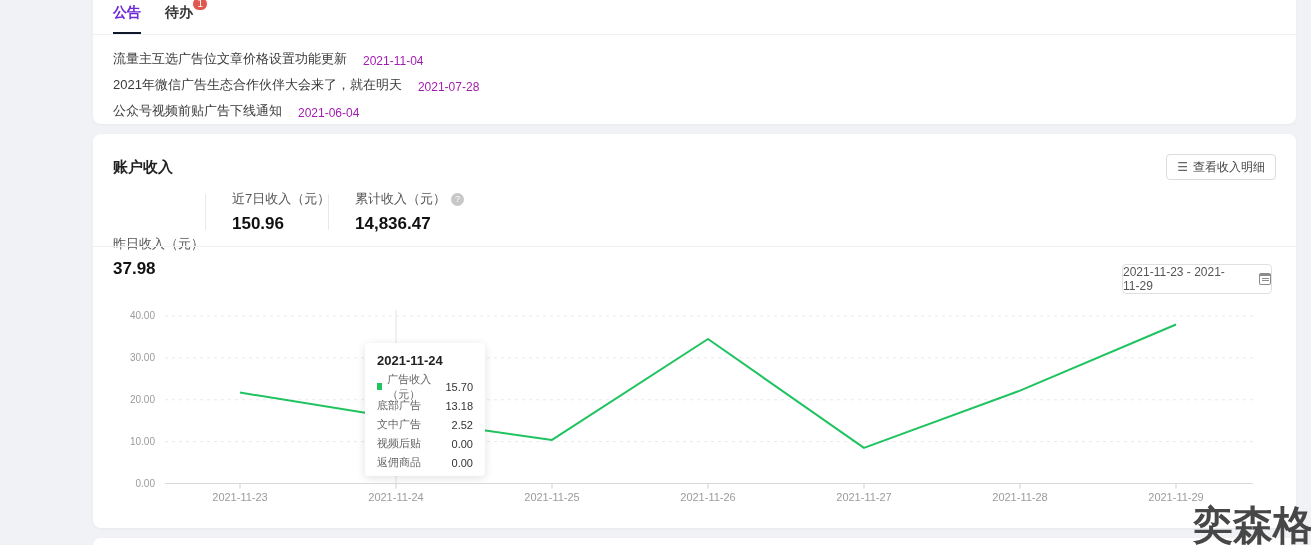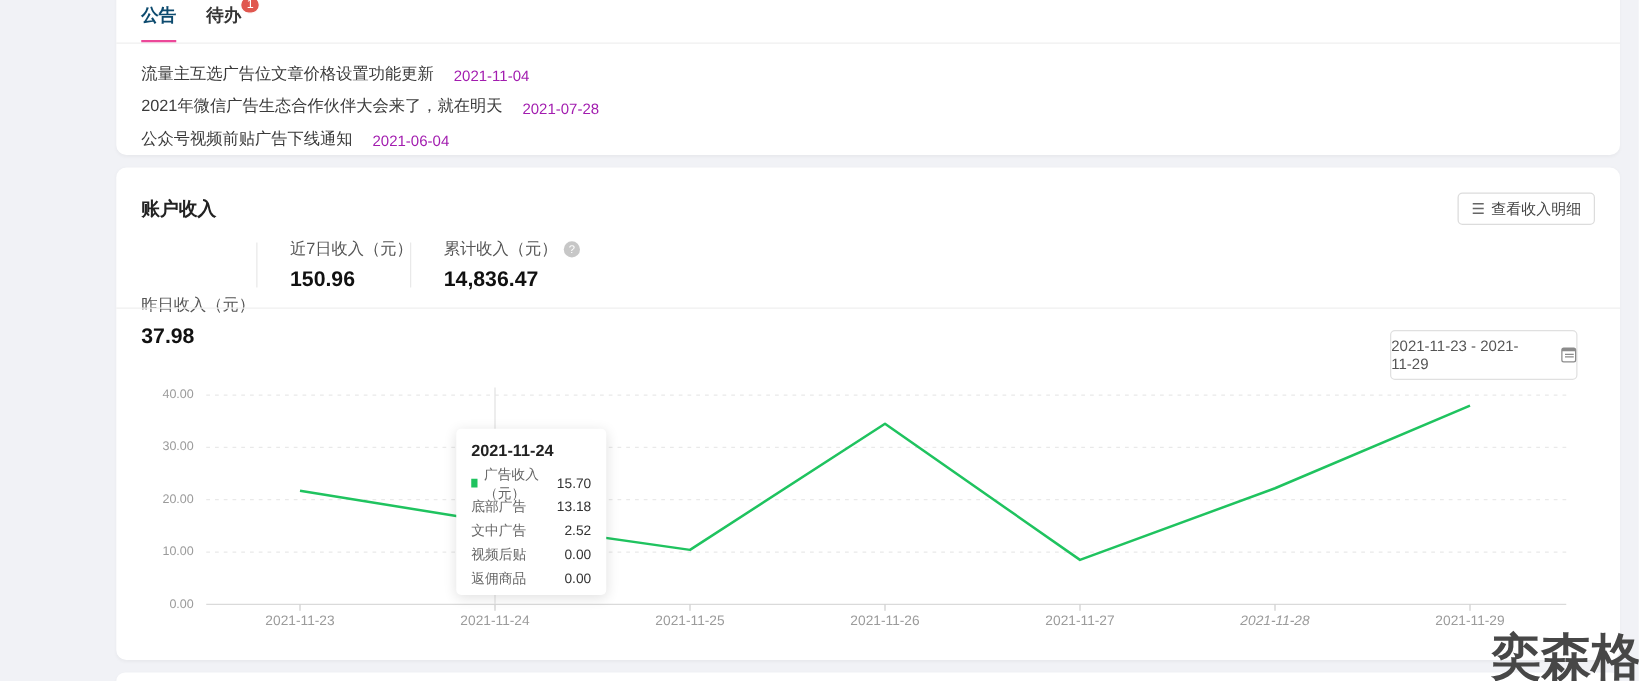--- a/index.html
+++ b/index.html
@@ -6,21 +6,21 @@
   html,body { width:1311px; height:545px; overflow:hidden; }
   body { background:#f1f2f6; font-family:"Liberation Sans","DejaVu Sans",sans-serif; position:relative; }
   .card { position:absolute; left:93px; width:1203px; background:#fff; border-radius:8px; box-shadow:0 1px 3px rgba(0,0,0,0.04); }
   .card1 { top:-12px; height:136px; }
   .card2 { top:134px; height:394px; }
   .card3 { top:538px; height:14px; }
 
   
   .tabs-row { position:absolute; top:16px; left:20px; display:flex; gap:24px; }
   .tab { font-size:14px; color:#353535; font-weight:bold; cursor:pointer; position:relative; padding-bottom:10px; }
-  .tab.active { color:#0c4a6e; border-bottom:2px solid #ec4899; }
+  .tab.active { color:#6d28d9; border-bottom:2px solid #0f172a; }
   .badge { position:absolute; top:-7px; right:-15px; background:#e0574f; border:1px solid #fff; color:#fff; font-size:10px; font-weight:normal; line-height:12px; padding:0 4px; border-radius:8px; }
   .tabs-divider { position:absolute; top:46px; left:0; width:100%; height:1px; background:#f0f0f0; }
 
   
   .ann-list { position:absolute; top:54px; left:20px; right:20px; }
   .ann-row { height:26px; display:flex; align-items:flex-end; cursor:pointer; }
   .ann-title { font-size:13px; color:#3a3a3a; }
   .ann-date { font-size:12px; color:#a21caf; margin-left:16px; }
 
   
@@ -31,21 +31,21 @@
   
   .stats { position:absolute; top:56px; left:0; right:0; height:50px; }
   .stat { position:absolute; top:0; }
   .stat-label { font-size:13px; color:#555; display:flex; align-items:center; gap:5px; }
   .stat-value { margin-top:6px; font-size:17px; font-weight:bold; color:#111; }
   .stat-divider { position:absolute; top:4px; width:1px; height:36px; background:#e9e9e9; }
   .help-icon { width:13px; height:13px; border-radius:50%; background:#c7c7c7; color:#fff; font-size:9px; line-height:13px; text-align:center; display:inline-block; cursor:pointer; }
   .stats-divider { position:absolute; top:112px; left:0; width:100%; height:1px; background:#f0f0f0; }
 
   
-  .datepicker { position:absolute; top:130px; right:34px; width:150px; height:40px; border:1px solid #e0e0e0; border-radius:4px; background:#fff; display:flex; align-items:center; justify-content:center; gap:22px; font-size:12px; color:#555; cursor:pointer; }
+  .datepicker { position:absolute; top:130px; right:24px; width:150px; height:30px; border:1px solid #e0e0e0; border-radius:4px; background:#fff; display:flex; align-items:center; justify-content:center; gap:22px; font-size:12px; color:#555; cursor:pointer; }
   .cal-icon { width:13px; height:12px; border:1px solid #8b8b8b; border-top-width:3px; border-radius:2px; position:relative; display:inline-block; }
   .cal-icon::after { content:""; position:absolute; left:2px; top:2px; width:7px; height:1px; box-shadow:0 2px 0 #8b8b8b, 0 0 0 #8b8b8b; background:#8b8b8b; }
 
   
   .chart-area { position:absolute; inset:0; }
   .chart-svg { position:absolute; left:0; top:0; }
   .y-label { position:absolute; left:0; width:62px; text-align:right; font-size:10px; color:#9b9b9b; }
   .x-label { position:absolute; width:100px; text-align:center; font-size:11px; color:#9b9b9b; top:357px; }
 
   
@@ -145,21 +145,21 @@
       <div class="y-label" style="top: 176px;">40.00</div>
       <div class="y-label" style="top: 217.875px;">30.00</div>
       <div class="y-label" style="top: 259.75px;">20.00</div>
       <div class="y-label" style="top: 301.625px;">10.00</div>
       <div class="y-label" style="top: 343.5px;">0.00</div>
       <div class="x-label" style="left: 97px;">2021-11-23</div>
       <div class="x-label" style="left: 253px;">2021-11-24</div>
       <div class="x-label" style="left: 409px;">2021-11-25</div>
       <div class="x-label" style="left: 565px;">2021-11-26</div>
       <div class="x-label" style="left: 721px;">2021-11-27</div>
-      <div class="x-label" style="left: 877px; font-style: italic;">2021-11-28</div>
+      <div class="x-label" style="left: 877px;">2021-11-28</div>
       <div class="x-label" style="left: 1033px;">2021-11-29</div>
     </div>
 
   <div class="tooltip">
     <div class="tooltip-title">2021-11-24</div>
     <div id="tooltip-rows">
         <div class="tooltip-row">
           <span class="tt-label">
             <span class="tt-marker" style="background: rgb(31, 195, 95);"></span>
             <span>广告收入（元）</span>

